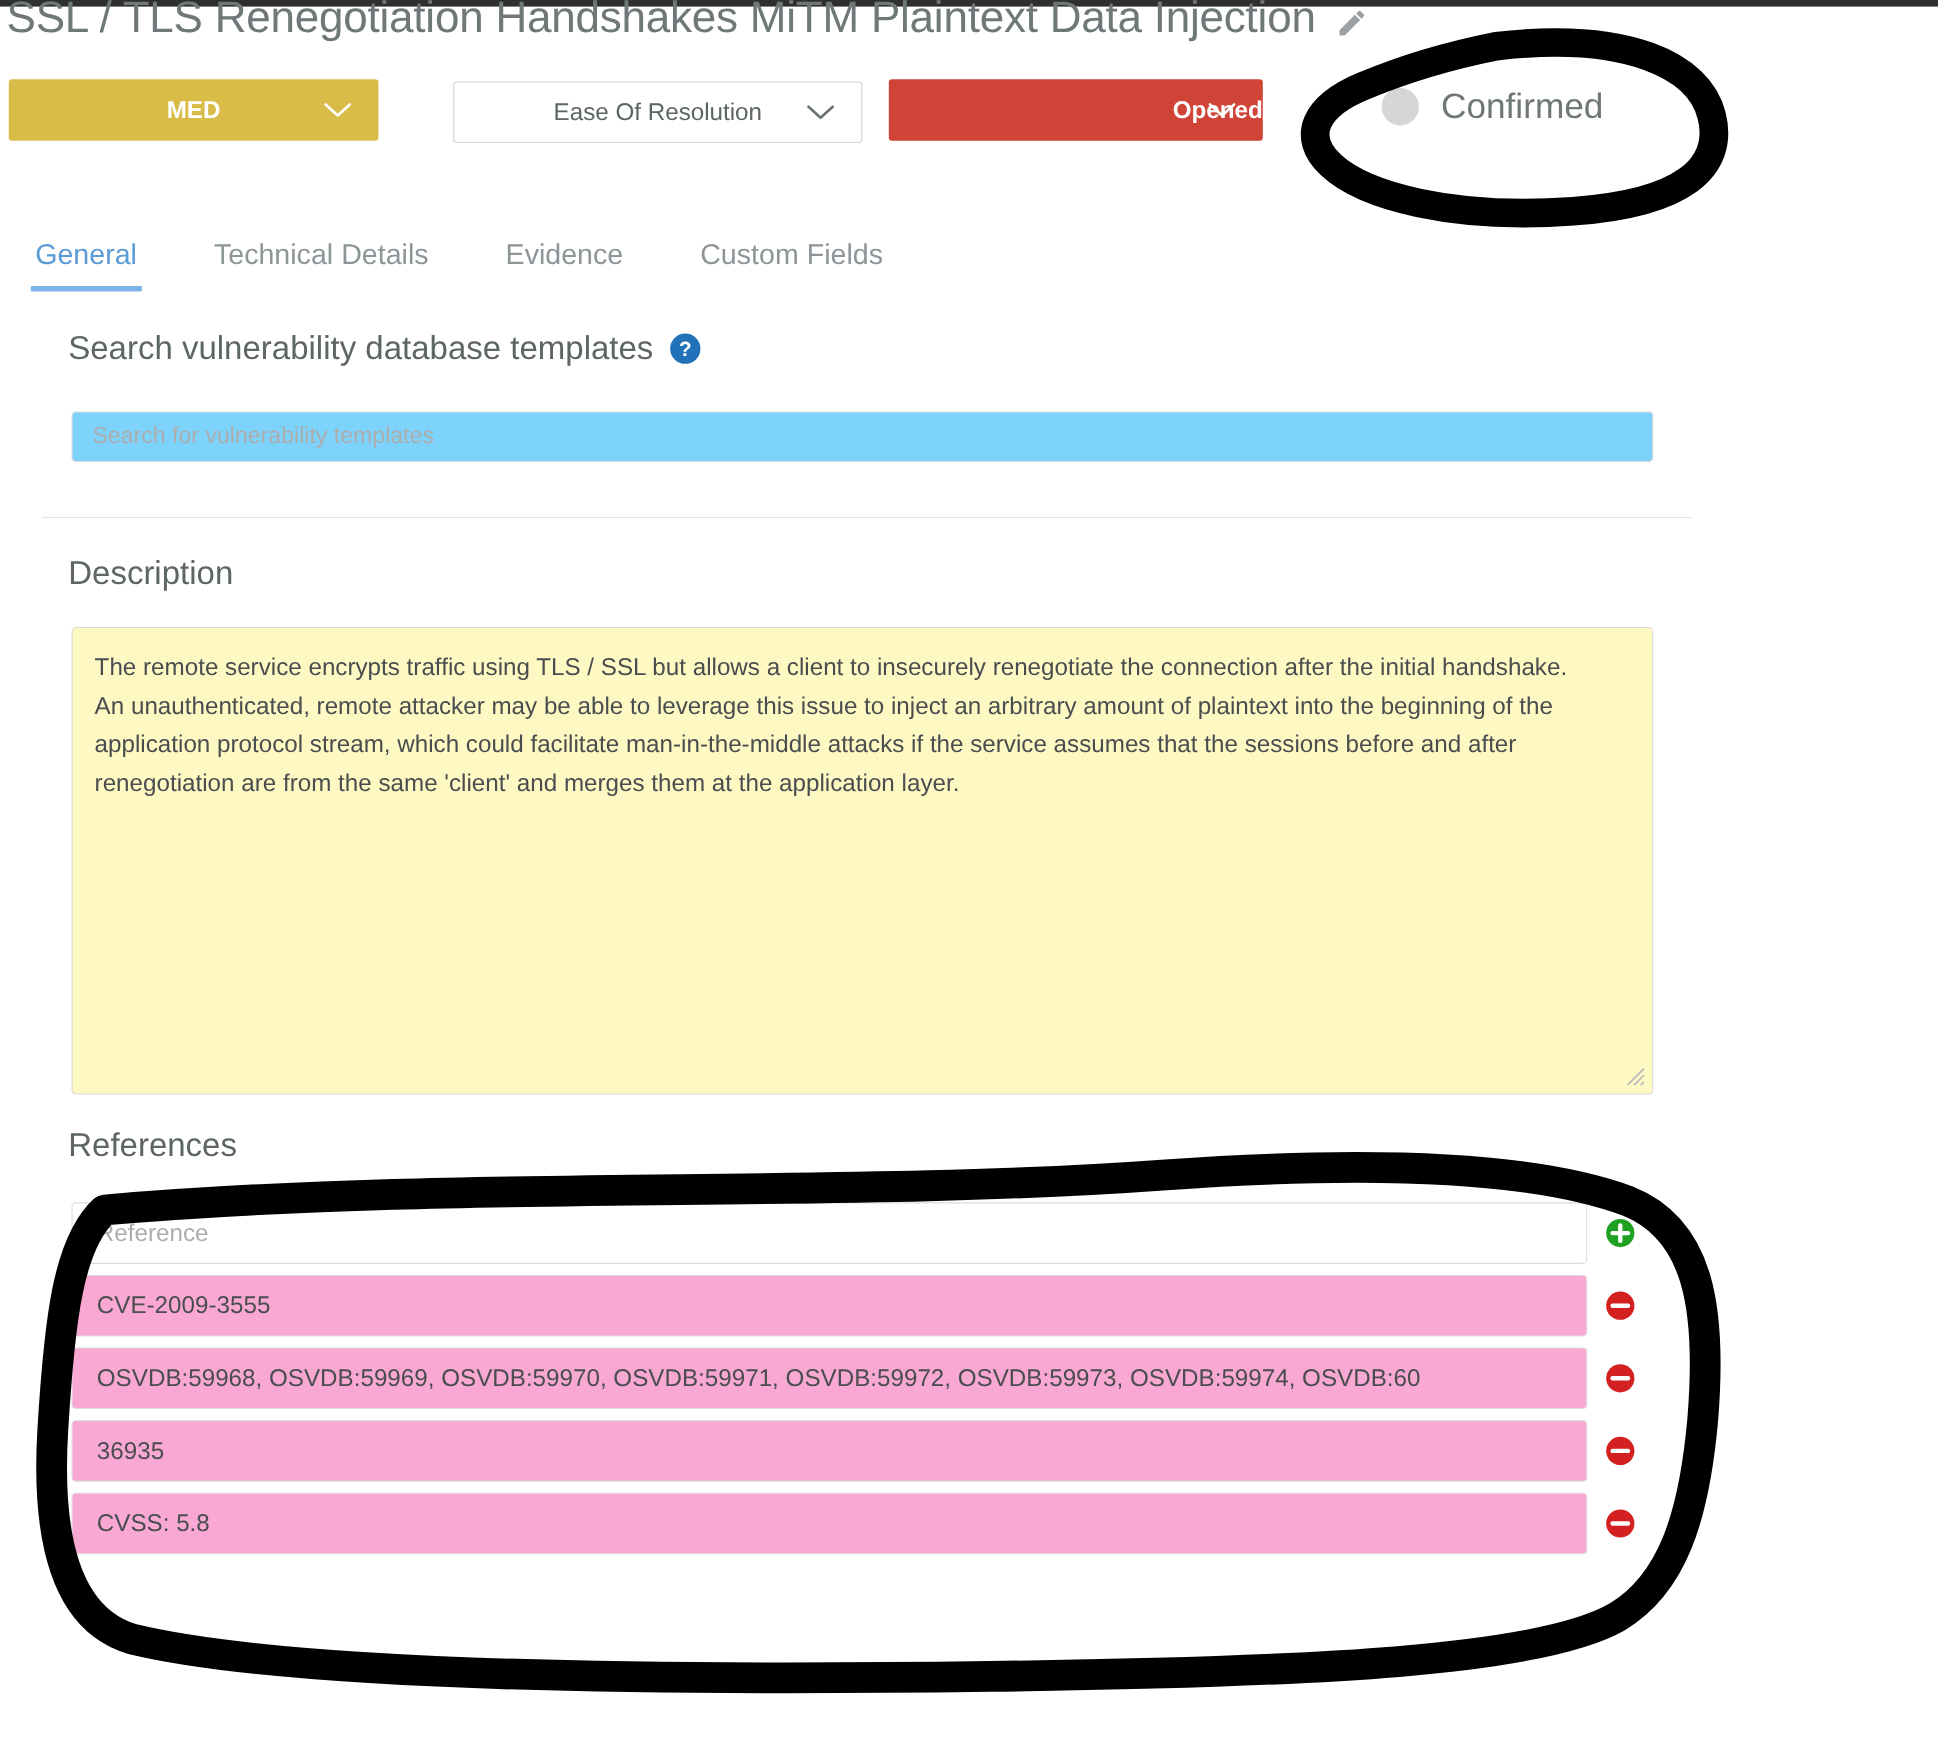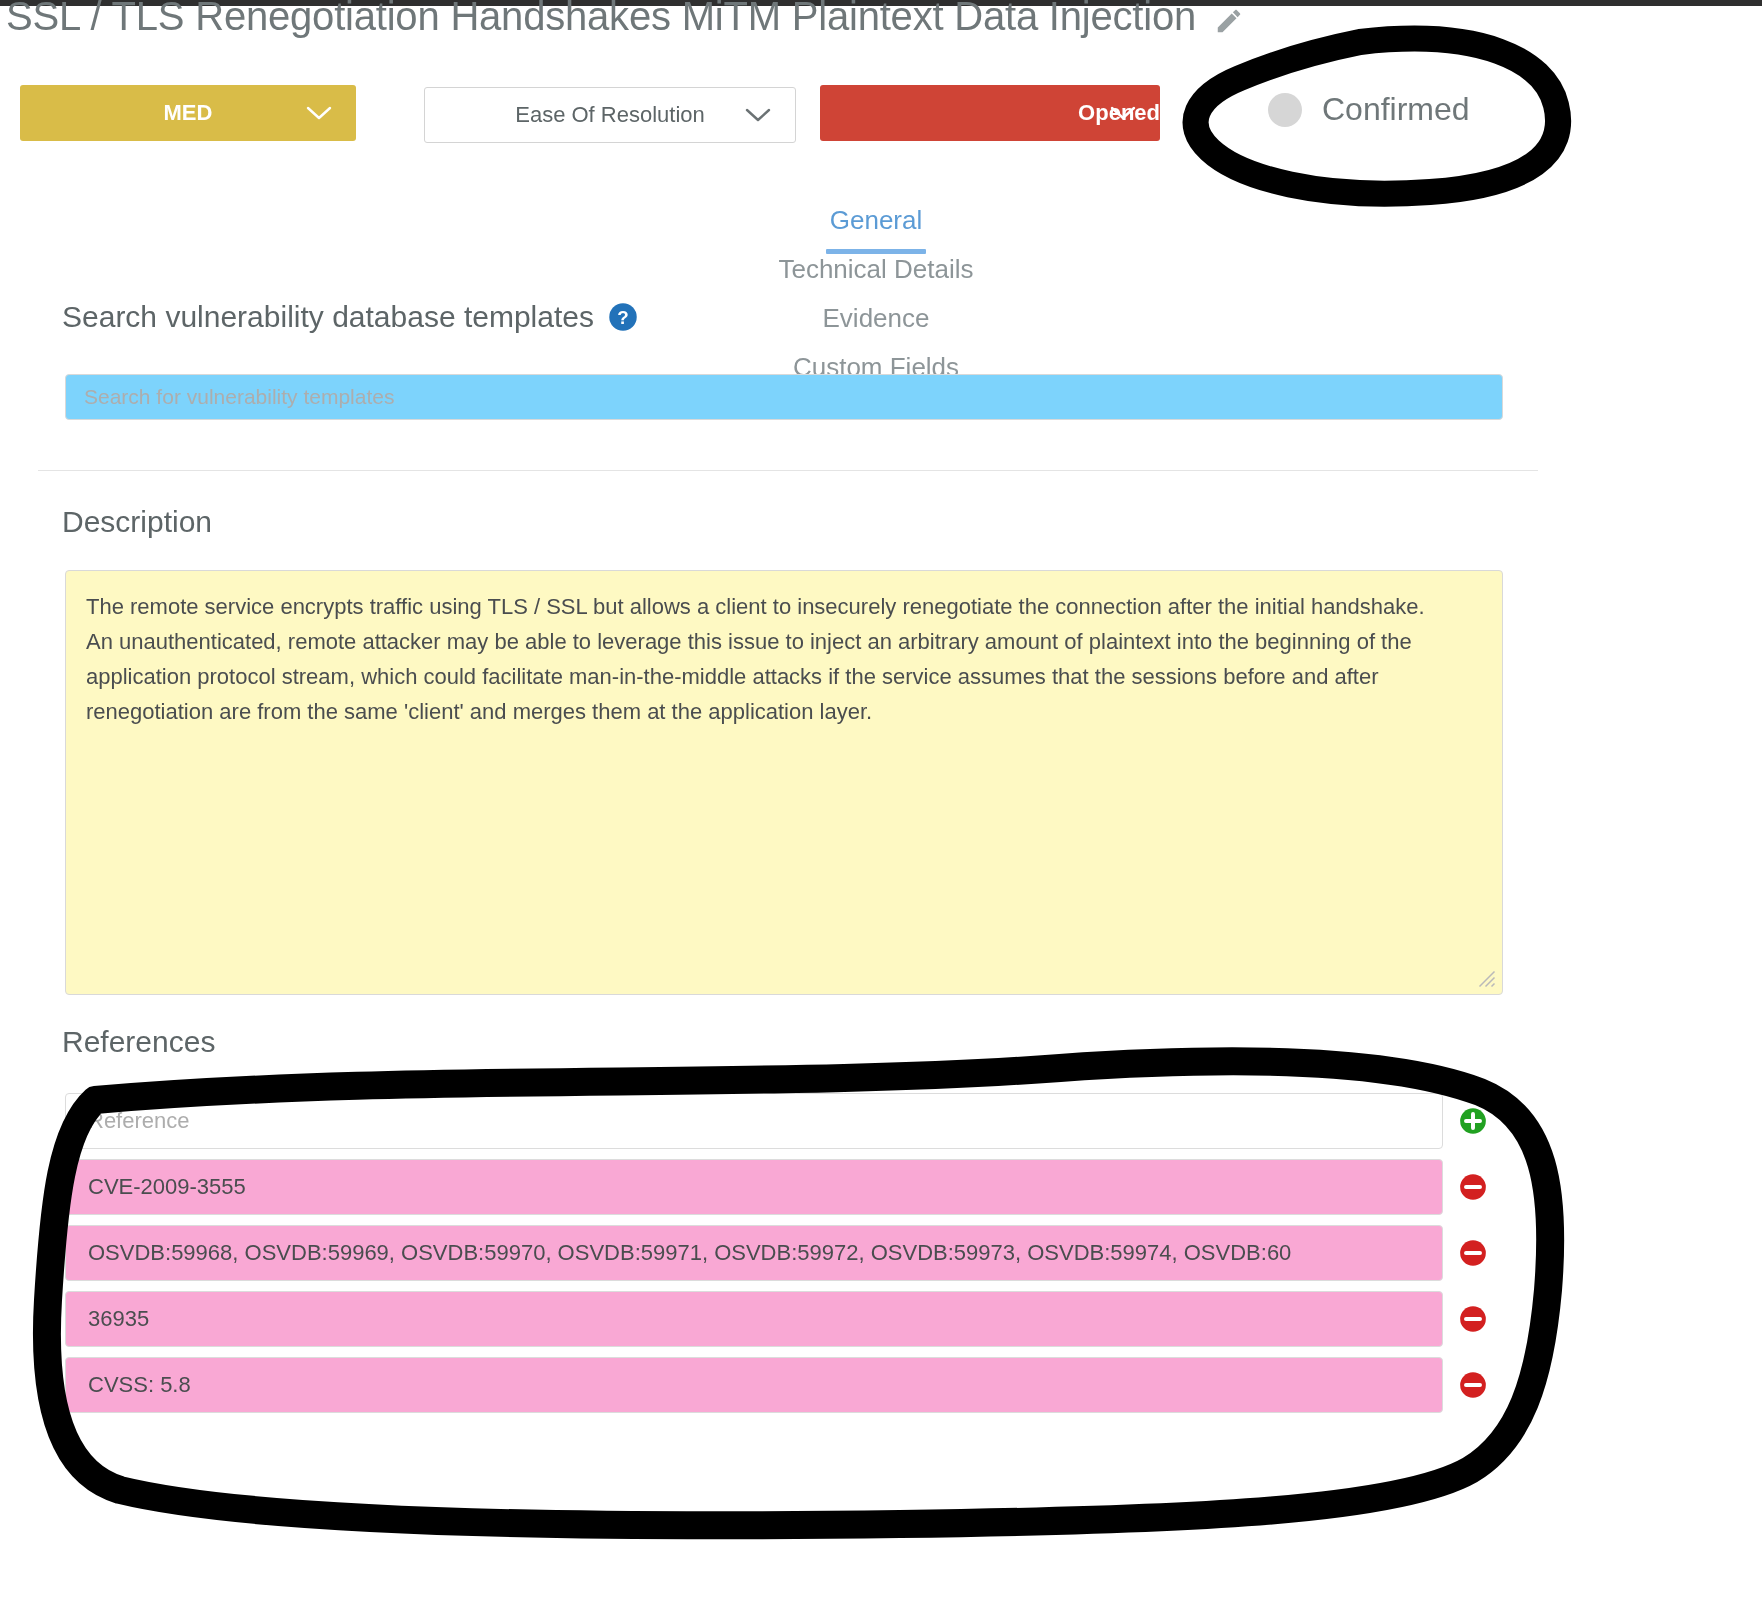--- a/index.html
+++ b/index.html
@@ -20,21 +20,21 @@
     position:absolute; left:6px; top:-6px;
     display:flex; align-items:center; gap:18px;
   }
   .page-title {
     font-size:40px; color:#6f7779; font-weight:400;
     letter-spacing:-0.2px; white-space:nowrap;
   }
   .edit-icon { display:block; width:30px; height:30px; margin-top:8px; }
 
   
-  .controls { position:absolute; left:8px; top:85px; width:1740px; height:60px;margin-left:12px; }
+  .controls { position:absolute; left:8px; top:72px; width:1740px; height:60px; }
 
   .sev-select {
     position:absolute; left:0; top:0; width:336px; height:56px;
     background:#d9bc48; border:none; border-radius:3px;
     display:flex; align-items:center; justify-content:center;
     color:#ffffff; font-size:22px; font-weight:700; cursor:pointer;
   }
   .sev-select .caret { position:absolute; right:24px; top:50%; transform:translateY(-50%); }
 
   .ease-select {
@@ -59,21 +59,21 @@
   }
   .confirm-dot {
     width:34px; height:34px; border-radius:50%;
     background:#d6d6d6;
   }
   .confirm-label { font-size:32px; color:#6f7779; }
 
   
   .tabs {
     position:absolute; left:12px; top:205px; width:1740px; height:60px;
-    display:flex; align-items:center; gap:0;flex-direction:column;
+    display:flex; align-items:flex-end; gap:18px;
   }
   .tab {
     font-size:26px; color:#8d9598; padding:0 32px 18px 20px;
     cursor:pointer; white-space:nowrap; position:relative;
   }
   .tab.active { color:#5b9bd5; }
   .tab.active:after {
     content:""; position:absolute; left:16px; right:28px; bottom:0;
     height:5px; background:#7cb3e8; border-radius:1px;
   }

